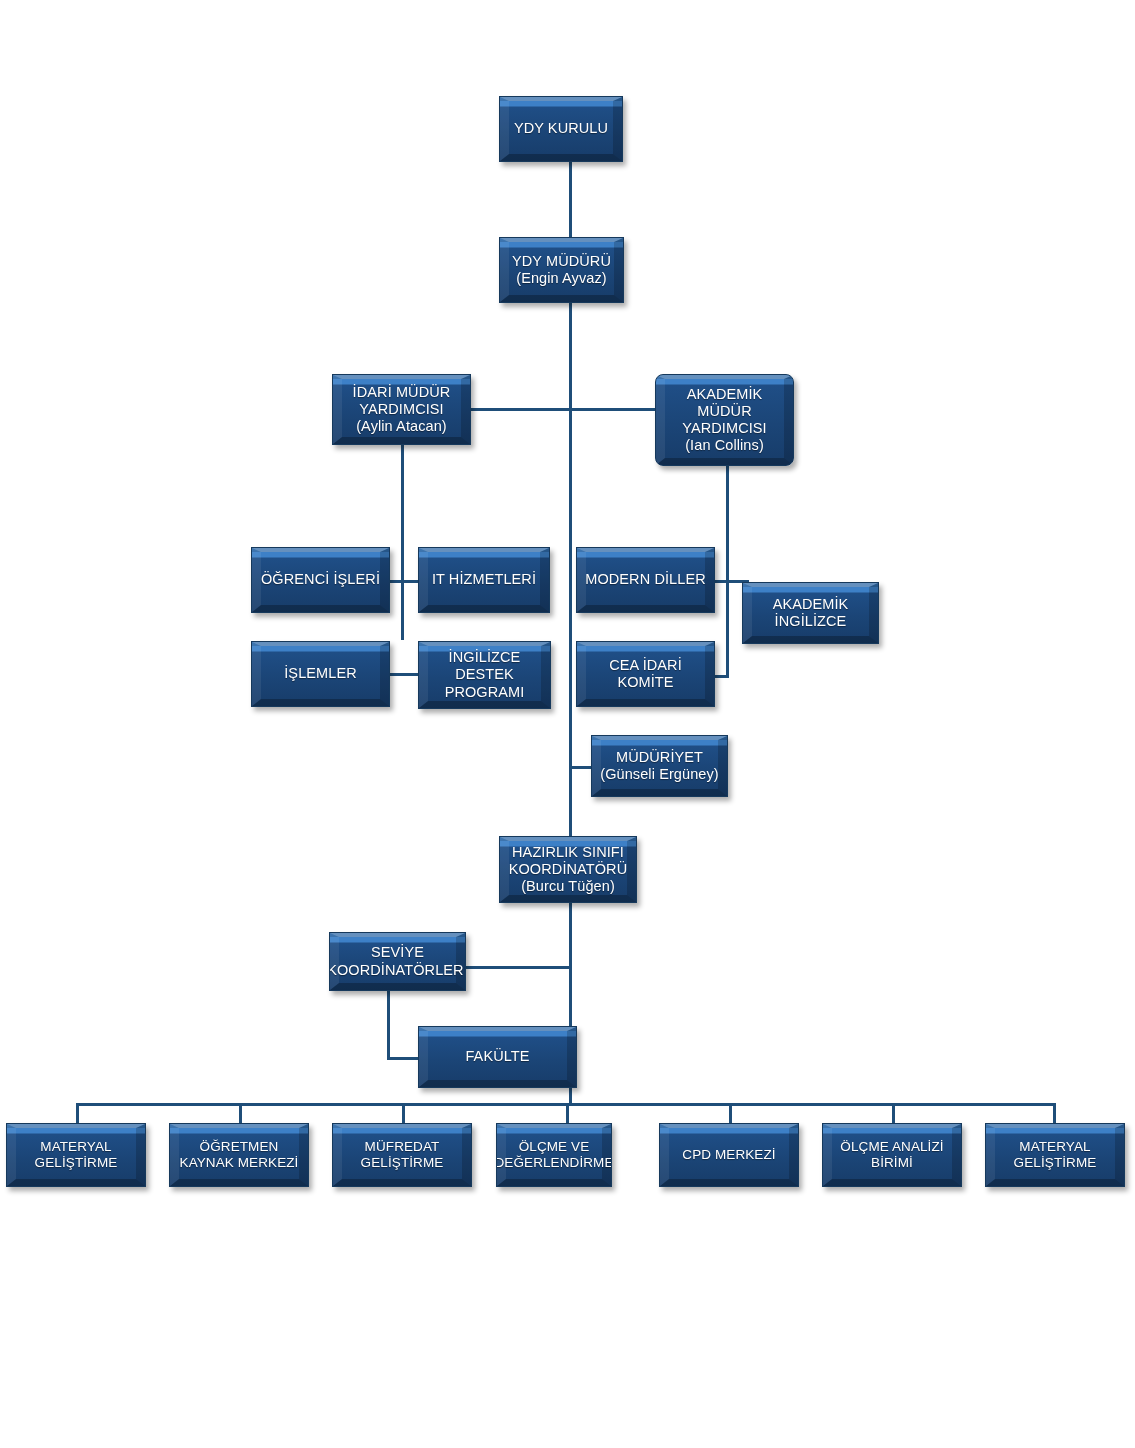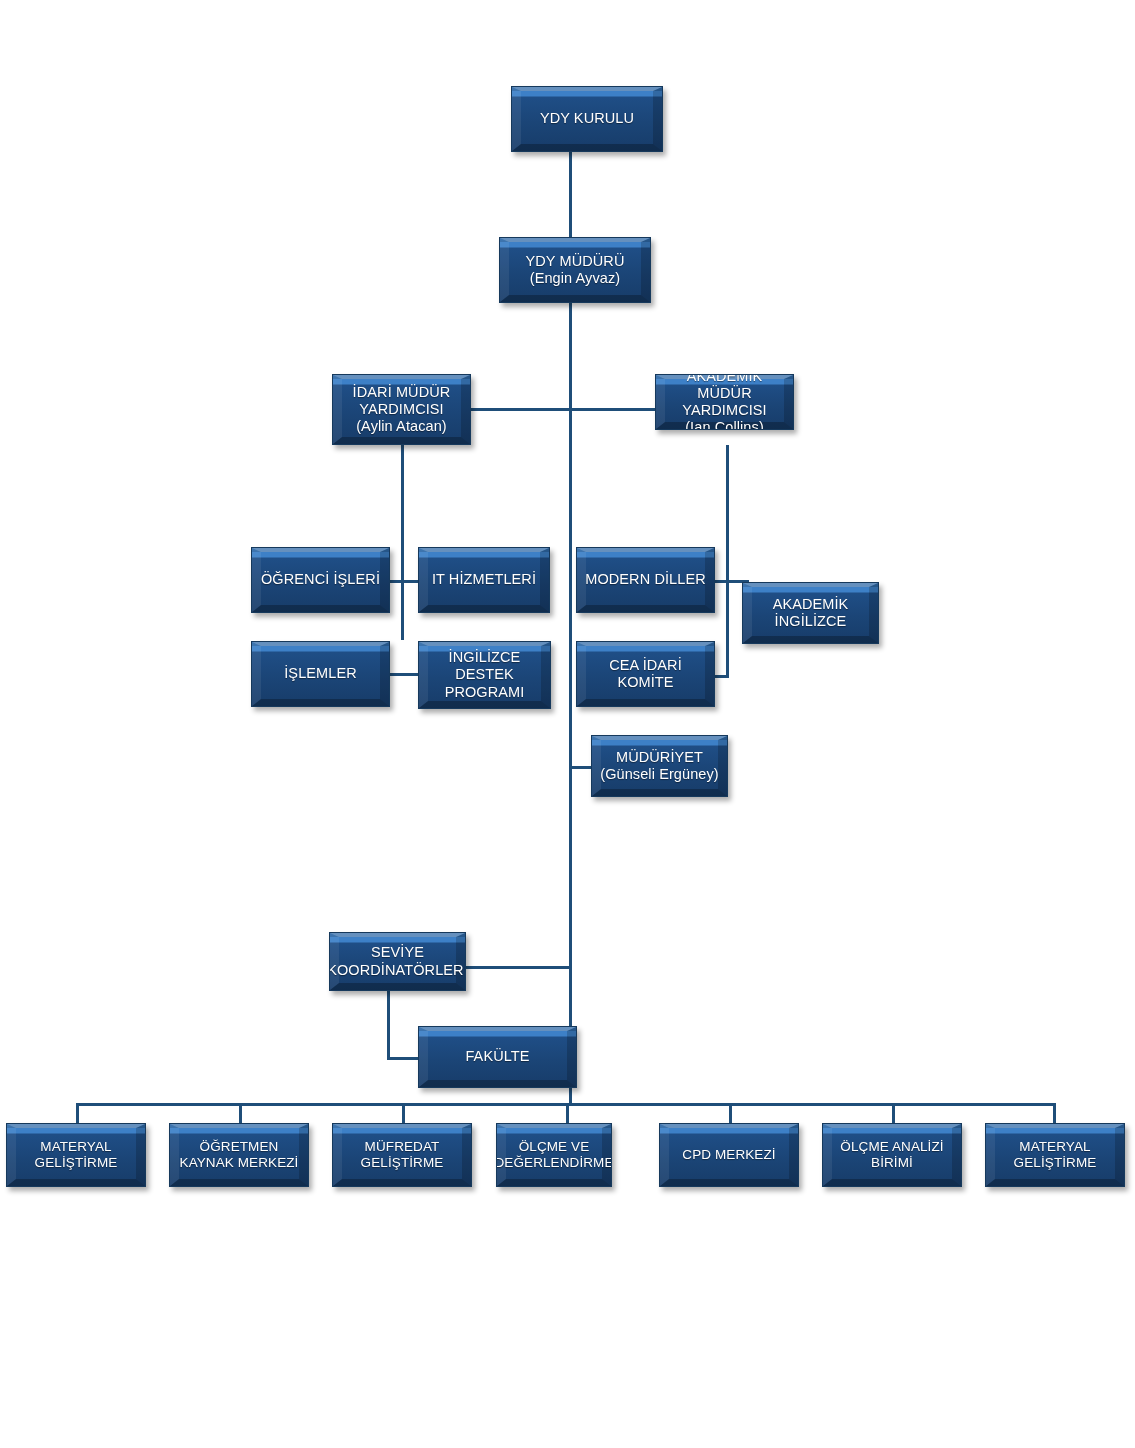--- a/index.html
+++ b/index.html
@@ -102,36 +102,36 @@
 
   <div class="conn h" style="left:76px; top:1103px; width:980px;"></div>
   <div class="conn v" style="left:76px;  top:1103px; height:22px;"></div>
   <div class="conn v" style="left:239px; top:1103px; height:22px;"></div>
   <div class="conn v" style="left:402px; top:1103px; height:22px;"></div>
   <div class="conn v" style="left:566px; top:1103px; height:22px;"></div>
   <div class="conn v" style="left:729px; top:1103px; height:22px;"></div>
   <div class="conn v" style="left:892px; top:1103px; height:22px;"></div>
   <div class="conn v" style="left:1053px;top:1103px; height:22px;"></div>
 
-  <div class="node" style="left:499px; top:86px; width:152px; height:66px;margin-left:12px;">
+  <div class="node" style="left:499px; top:96px; width:124px; height:66px;">
     <span class="label md">YDY KURULU</span>
   </div>
 
-  <div class="node" style="left:499px; top:237px; width:152px; height:66px;">
+  <div class="node" style="left:499px; top:237px; width:125px; height:66px;">
     <span class="label md">YDY MÜDÜRÜ
 (Engin Ayvaz)</span>
   </div>
 
   <div class="node" style="left:332px; top:374px; width:139px; height:71px;">
     <span class="label md">İDARİ MÜDÜR
 YARDIMCISI
 (Aylin Atacan)</span>
   </div>
 
-  <div class="node" style="left:655px; top:374px; width:139px; height:56px;">
+  <div class="node" style="left:655px; top:374px; width:139px; height:92px;border-radius:8px;">
     <span class="label md">AKADEMİK MÜDÜR
 YARDIMCISI
 (Ian Collins)</span>
   </div>
 
   <div class="node" style="left:251px; top:547px; width:139px; height:66px;">
     <span class="label md">ÖĞRENCİ İŞLERİ</span>
   </div>
 
   <div class="node" style="left:418px; top:547px; width:132px; height:66px;">
@@ -158,20 +158,25 @@
 
   <div class="node" style="left:576px; top:641px; width:139px; height:66px;">
     <span class="label md">CEA İDARİ KOMİTE</span>
   </div>
 
   <div class="node" style="left:591px; top:735px; width:137px; height:62px;">
     <span class="label md">MÜDÜRİYET
 (Günseli Ergüney)</span>
   </div>
 
+  <div class="node" style="left:499px; top:836px; width:138px; height:67px;">
+    <span class="label md">HAZIRLIK SINIFI
+KOORDİNATÖRÜ
+(Burcu Tüğen)</span>
+  </div>
 
   <div class="node" style="left:329px; top:932px; width:137px; height:59px;">
     <span class="label md">SEVİYE
 KOORDİNATÖRLERİ</span>
   </div>
 
   <div class="node" style="left:418px; top:1026px; width:159px; height:62px;">
     <span class="label md">FAKÜLTE</span>
   </div>
 

